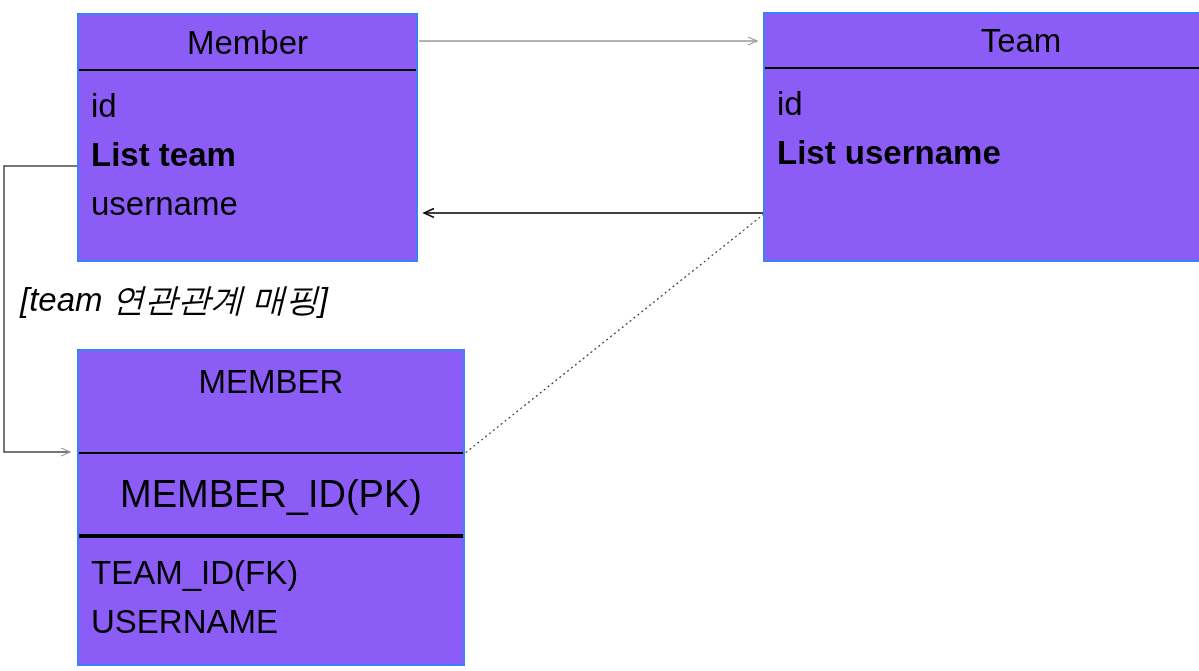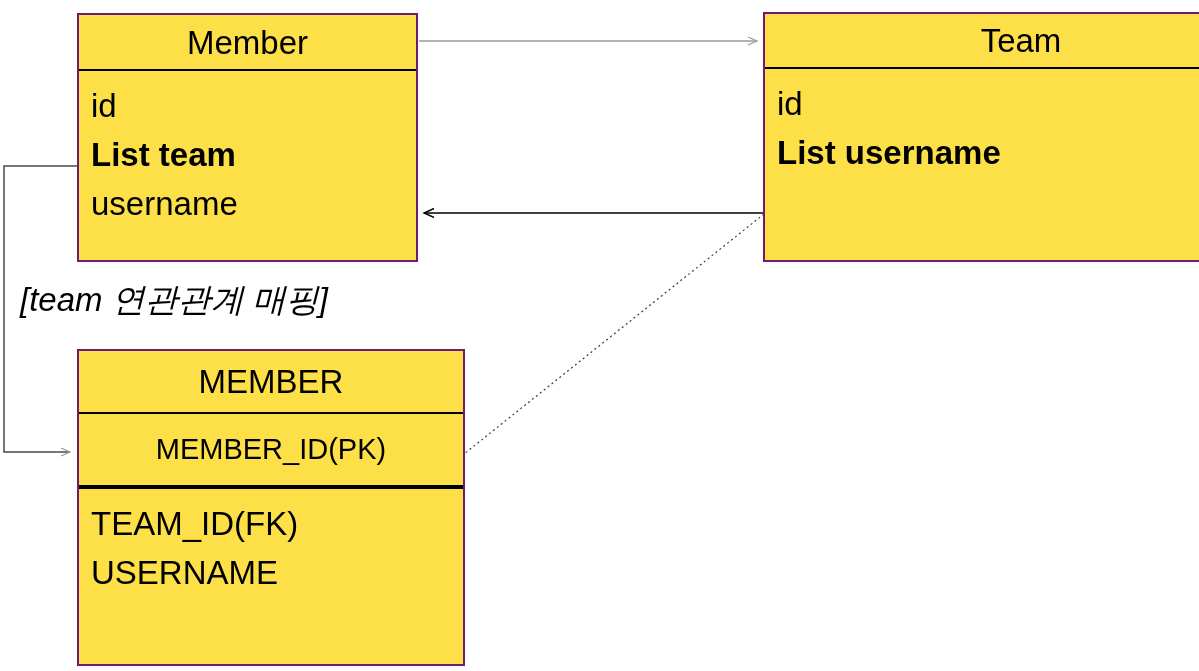--- a/index.html
+++ b/index.html
@@ -17,22 +17,22 @@
     width: 1199px;
     height: 671px;
     background: #ffffff;
     overflow: hidden;
   }
 
   
   .box {
     position: absolute;
     box-sizing: border-box;
-    border: 2px solid #701a75;
-    background: #fde047;
+    border: 2px solid #3b82f6;
+    background: #8b5cf6;
   }
   .box-title {
     box-sizing: border-box;
     width: 100%;
     text-align: center;
     font-size: 33px;
     line-height: 1.0;
     letter-spacing: 0px;
     white-space: nowrap;
     display: flex;
@@ -82,26 +82,27 @@
   
   #member-table-box {
     left: 77px;
     top: 349px;
     width: 388px;
     height: 317px;
   }
   #member-table-box .box-title { height: 61px; }
   #member-table-box .pk-row {
     box-sizing: border-box;
-    height: 73px;
+    height: 82px;
     display: flex;
     align-items: center;
     justify-content: center;
-    font-size: 29px;
+    font-size: 38px;
     white-space: nowrap;
+    margin-top: 40px;
   }
   #member-table-box .col-body {
     box-sizing: border-box;
     height: 179px;
     padding: 10px 0 0 12px;
   }
 
   
   .caption {
     position: absolute;

